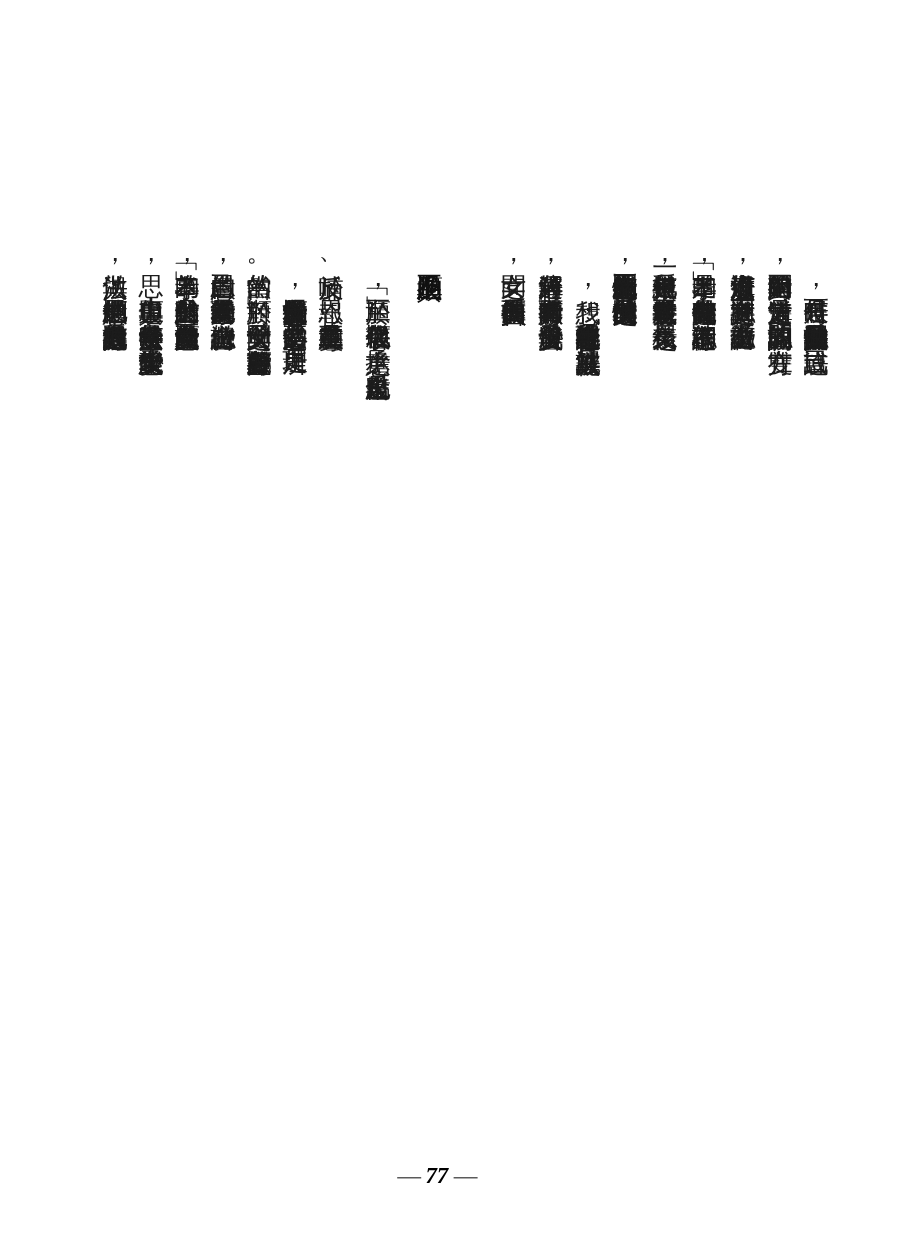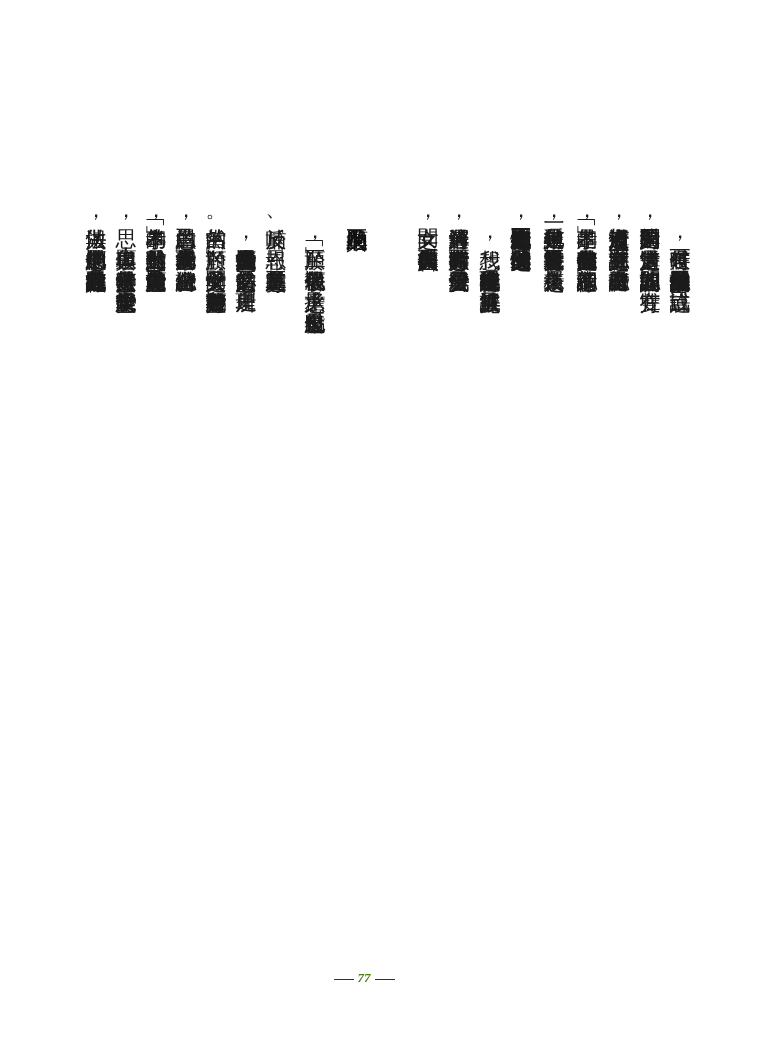--- a/index.html
+++ b/index.html
@@ -40,22 +40,22 @@
   }
   .page-number {
     position: absolute;
     top: 970px;
     left: 0;
     width: 728px;
     text-align: center;
     font-family: "Liberation Serif", "DejaVu Serif", serif;
     font-style: italic;
     font-weight: bold;
-    font-size: 13px;
-    color: #4d7c0f;
+    font-size: 19px;
+    color: #000000;
   }
   .page-number .dash {
     display: inline-block;
     width: 20px;
     height: 1px;
     background: #333;
     vertical-align: middle;
     margin: 0 4px;
   }
 </style>

